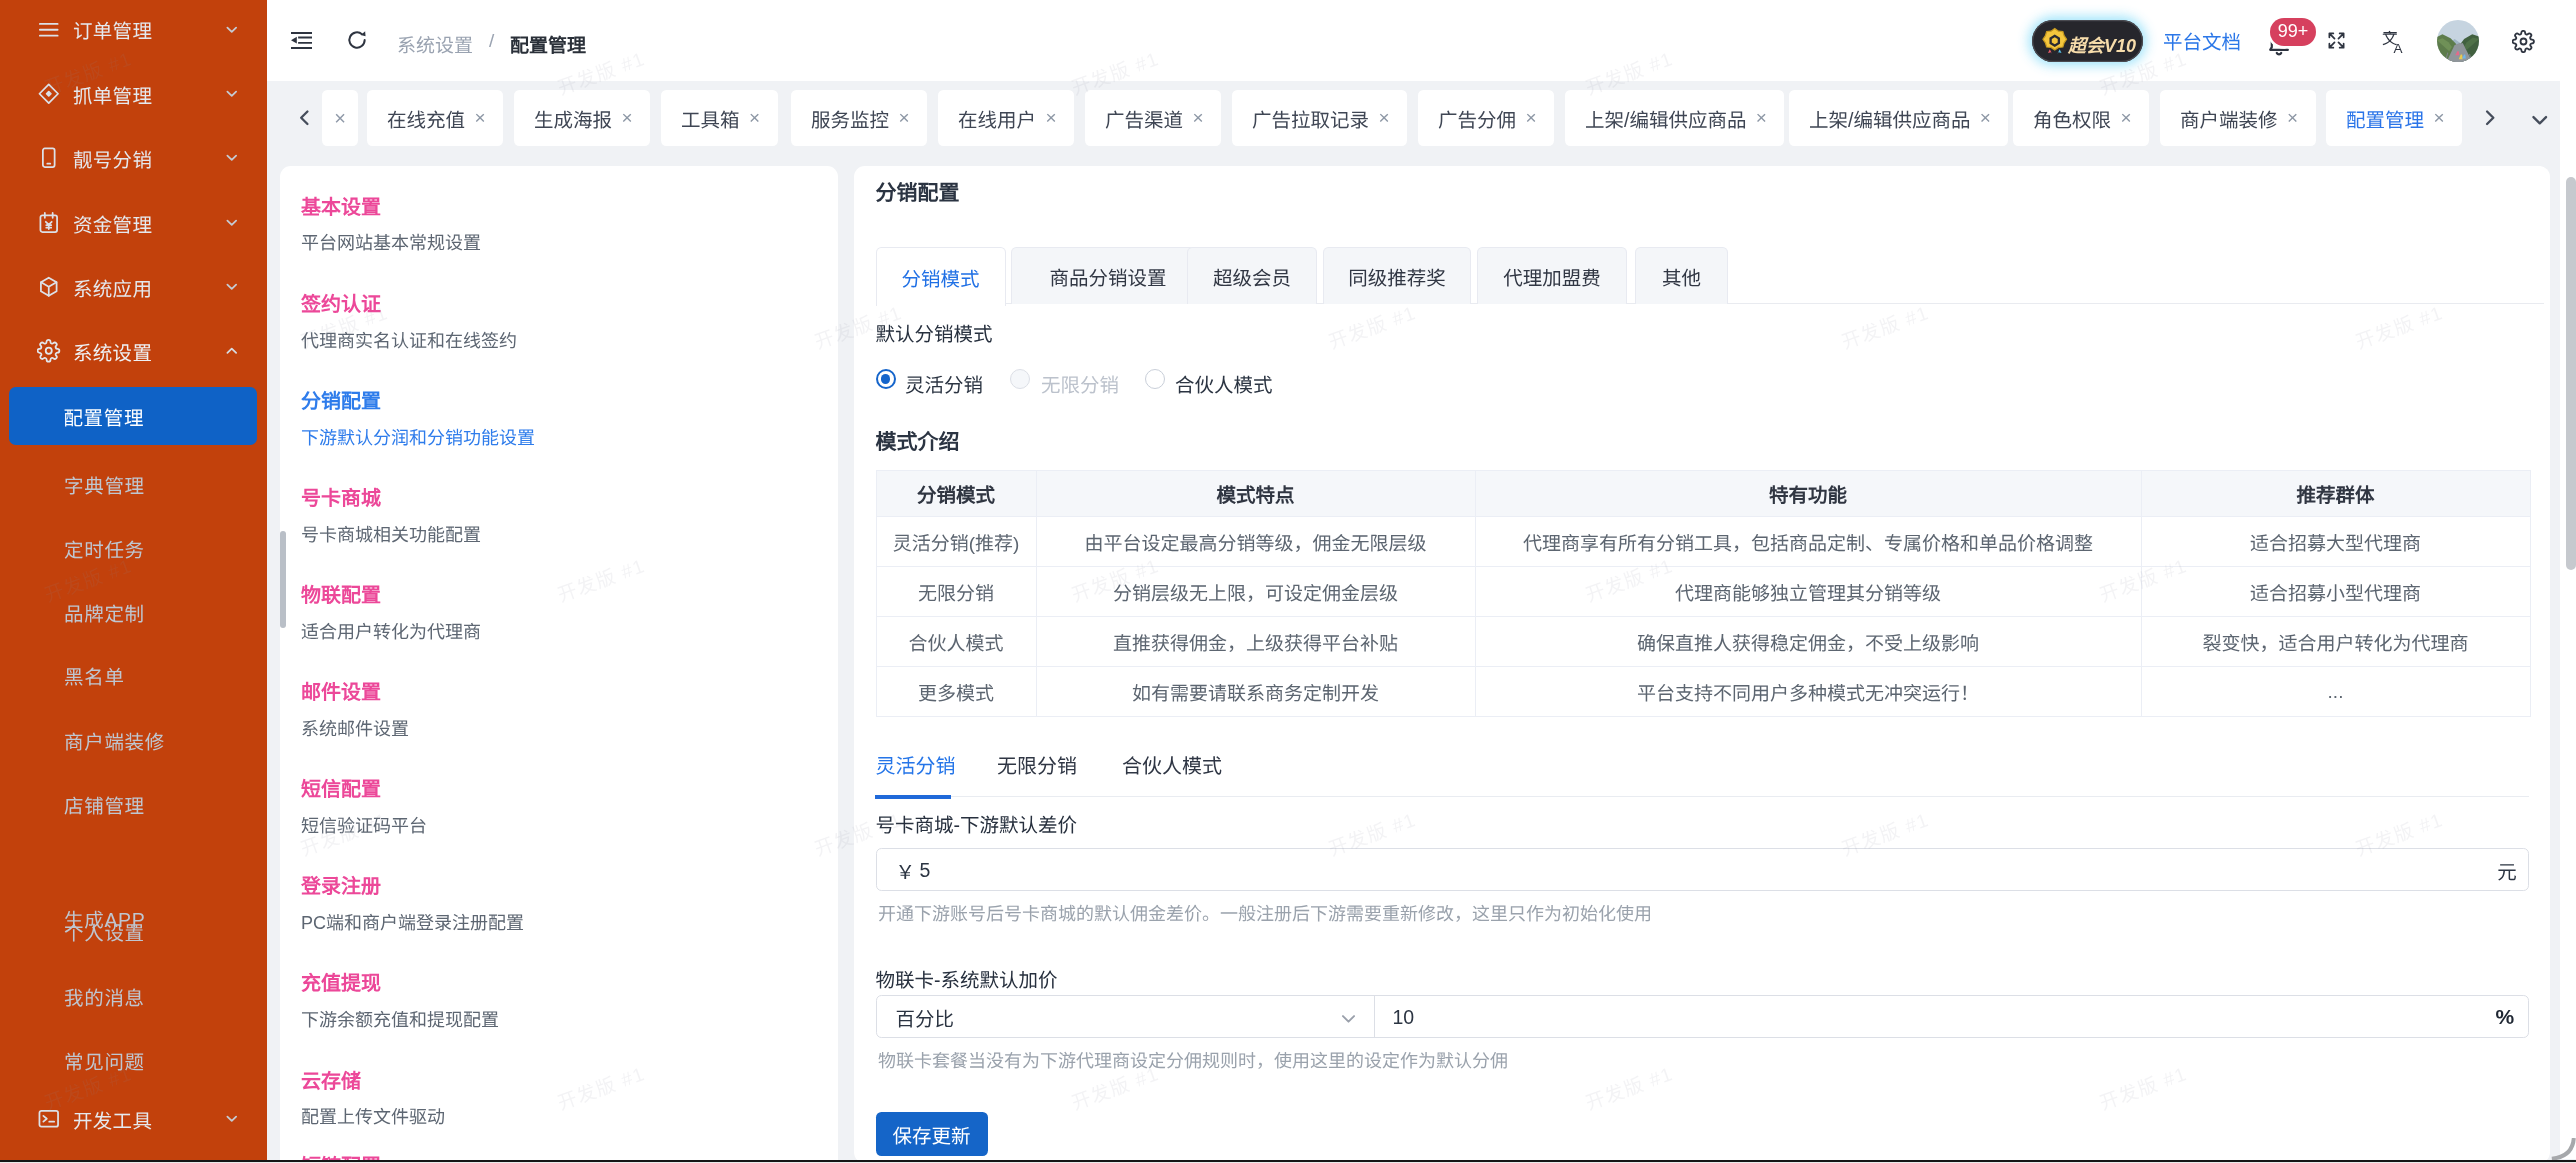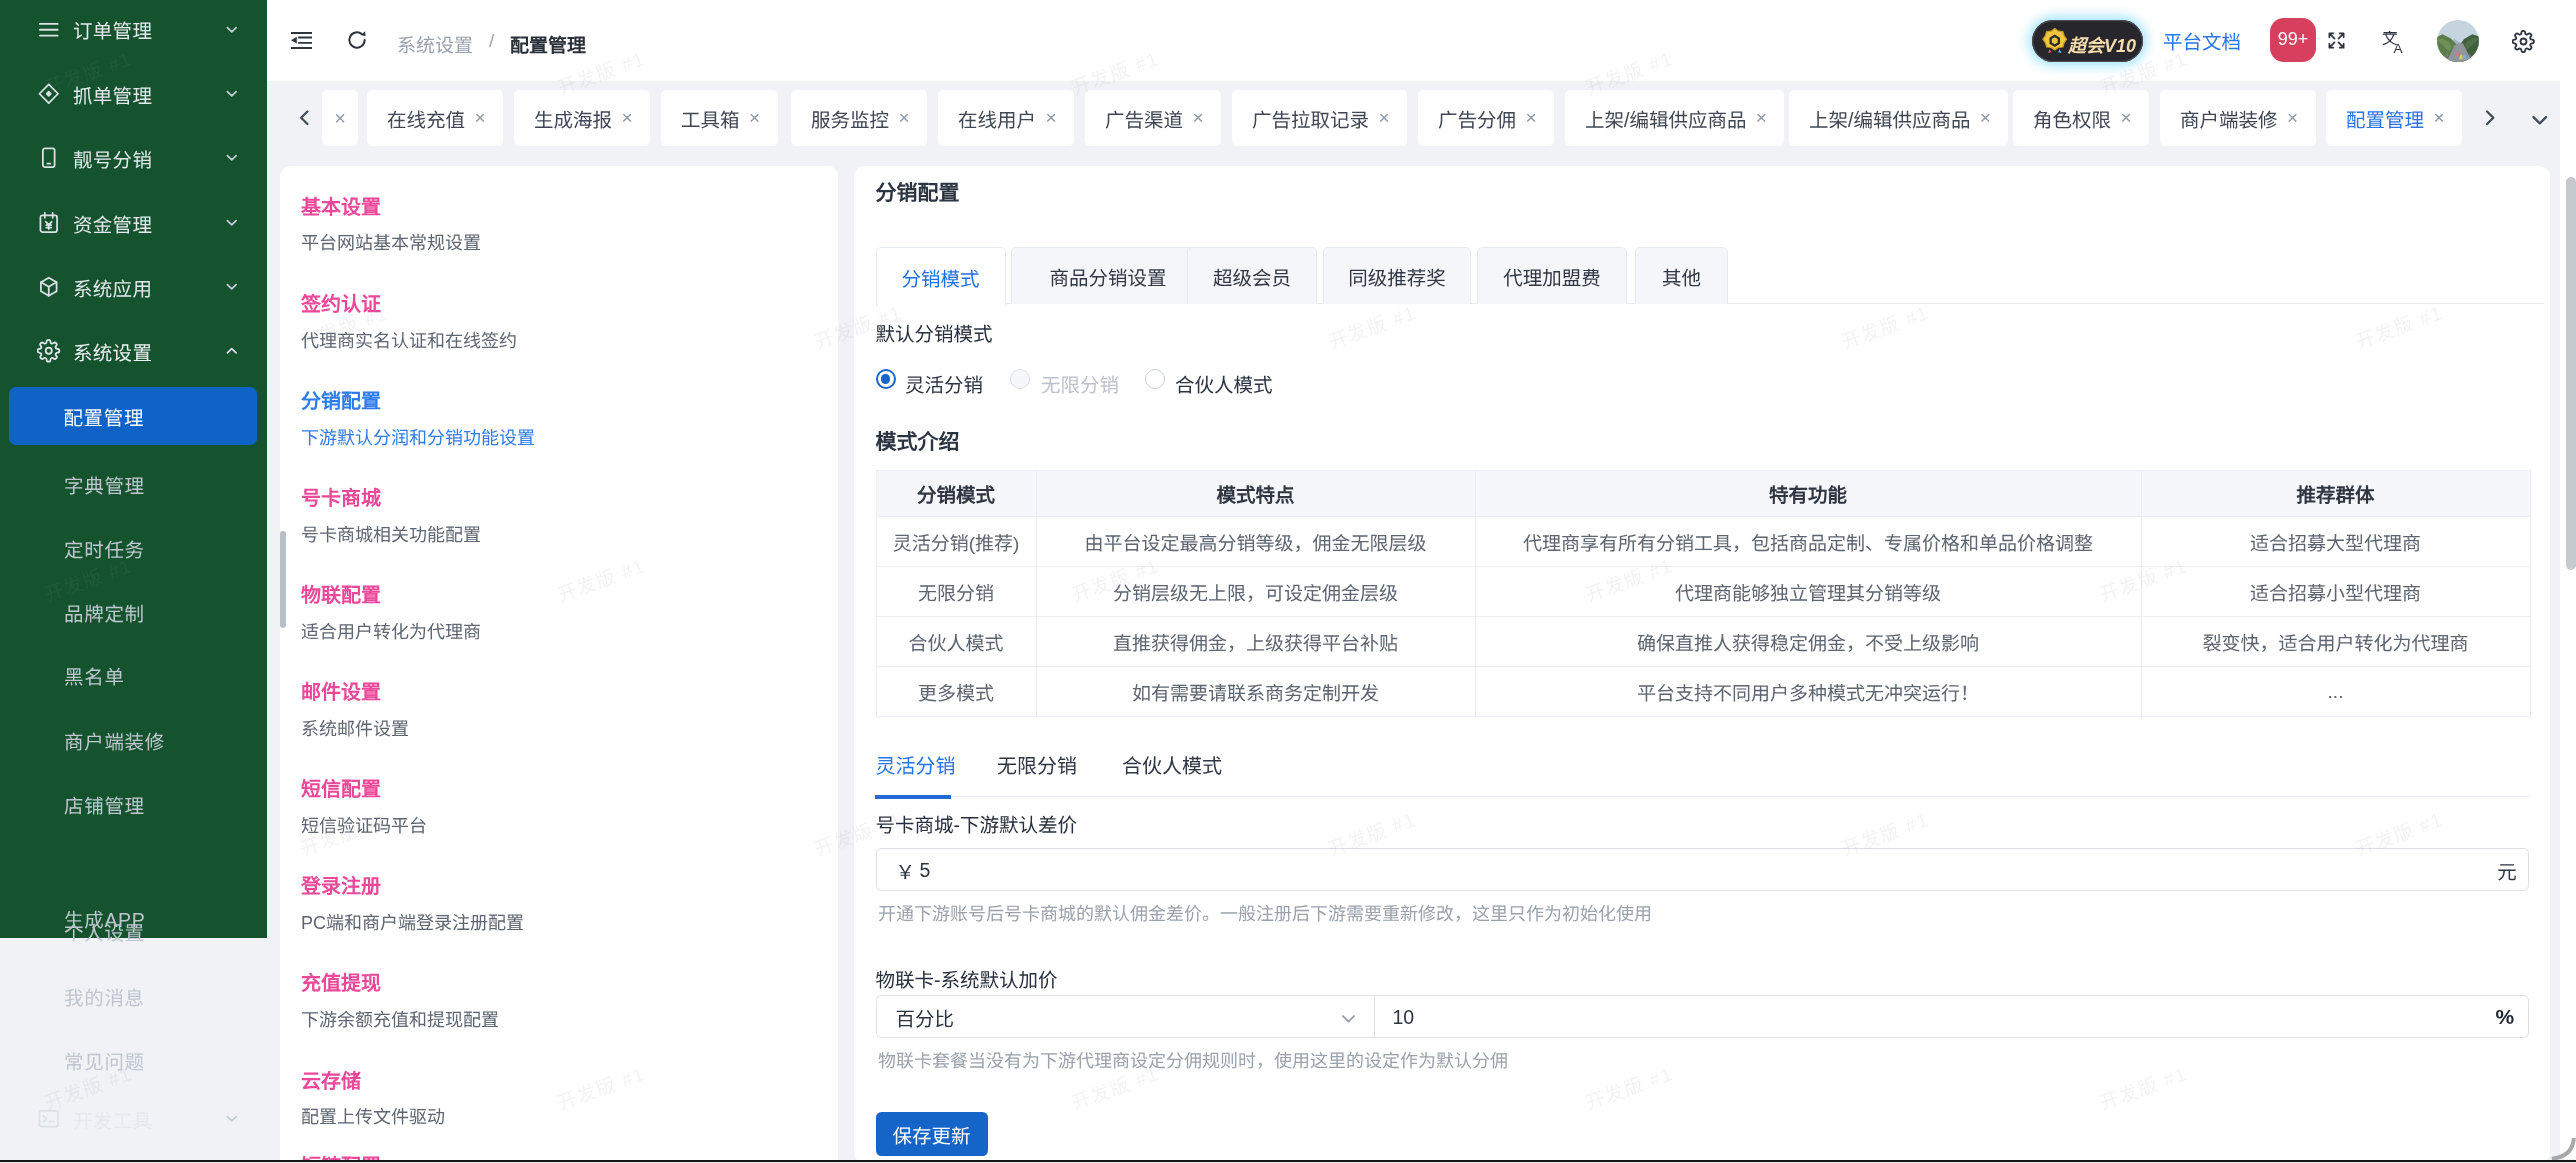--- a/index.html
+++ b/index.html
@@ -2,21 +2,21 @@
 <html lang="zh-CN" style="font-size:10.7px"><head>
 <meta charset="utf-8">
 <title>配置管理</title>
 <style>
   * { margin:0; padding:0; box-sizing:border-box; }
   html,body { width:2576px; height:1163px; overflow:hidden; }
   body { background:#f0f2f5; font-family:"Liberation Sans", sans-serif; position:relative; }
   .abs { position:absolute; }
 
   
-  #sidebar { position:absolute; left:0; top:0; width:267px; height:938px; background:#14532d; z-index:5; }
+  #sidebar { position:absolute; left:0; top:0; width:267px; height:1163px; background:#c2410c; z-index:5; }
   .mitem { position:absolute; left:0; width:267px; height:64px; display:flex; align-items:center; }
   .mitem .mico { position:absolute; left:37px; width:23.5px; height:23.5px; }
   .mitem .mlab { position:absolute; left:73px; font-size:19.5px; color:#e5e9ee; letter-spacing:0.3px; }
   .mitem .mchev { position:absolute; left:223px; width:17.5px; height:17.5px; }
   .sub { position:absolute; left:64px; font-size:19.5px; color:#bfc6d0; letter-spacing:0.7px; }
   #selpill { position:absolute; left:9.4px; width:248px; height:58px; top:387px; background:#0f62c6; border-radius:6.7px; }
   #selpill span { position:absolute; left:54px; top:50%; transform:translateY(-50%); color:#fff; font-size:19.5px; letter-spacing:0.7px; }
 
   
   #header { position:absolute; left:267px; top:0; width:2309px; height:81px; background:#fff; z-index:4; }
@@ -197,21 +197,21 @@
     </svg>
     <span style="position:absolute;left:36px;top:11.4px;font-size:18px;font-weight:bold;font-style:italic;color:#f6dcab;white-space:nowrap;">超会V10</span>
   </div>
 
   <span class="abs" style="left:1896px;top:26px;font-size:19.5px;color:#2b77e8;">平台文档</span>
 
   <svg class="hicon" style="left:2000px;top:27px" width="24" height="34" viewBox="0 0 24 26" fill="none" stroke="#2e3440" stroke-width="2.2" stroke-linecap="round" stroke-linejoin="round">
     <path d="M12 2.6a7.2 7.2 0 0 1 7.2 7.2v6.4l1.6 2.6H3.2l1.6-2.6V9.8A7.2 7.2 0 0 1 12 2.6z"></path>
       <path d="M9.8 22a2.4 2.4 0 0 0 4.4 0"></path>
   </svg>
-  <div class="abs" style="left:2003px;top:17.5px;width:46px;height:44px;border-radius:14px;background:#d6405e;color:#fff;font-size:18px;display:flex;align-items:center;justify-content:center;box-shadow:0 0 0 2.7px #fff;">99+</div>
+  <div class="abs" style="left:2003px;top:17.5px;width:46px;height:28px;border-radius:14px;background:#d6405e;color:#fff;font-size:18px;display:flex;align-items:center;justify-content:center;box-shadow:0 0 0 2.7px #fff;">99+</div>
 
   <svg class="hicon" style="left:2060px;top:31px" width="19" height="19" viewBox="0 0 24 24" fill="none" stroke="#2e3440" stroke-width="2.2" stroke-linecap="round" stroke-linejoin="round">
     <path d="M14.5 9.5L21 3M21 3h-5M21 3v5M9.5 14.5L3 21M3 21h5M3 21v-5M14.5 14.5L21 21M21 21v-5M21 21h-5M9.5 9.5L3 3M3 3v5M3 3h5"></path>
   </svg>
 
   <svg class="hicon" style="left:2115px;top:29.5px" width="23" height="23" viewBox="0 0 34 34" fill="none">
     <text x="0" y="21" font-size="23" fill="#2e3440" font-family="Liberation Sans">文</text>
     <path d="M3 4h18" stroke="#2e3440" stroke-width="2.2" stroke-linecap="round"></path>
     <text x="17" y="34" font-size="20" fill="#2e3440" font-family="Liberation Sans">A</text>
   </svg>

